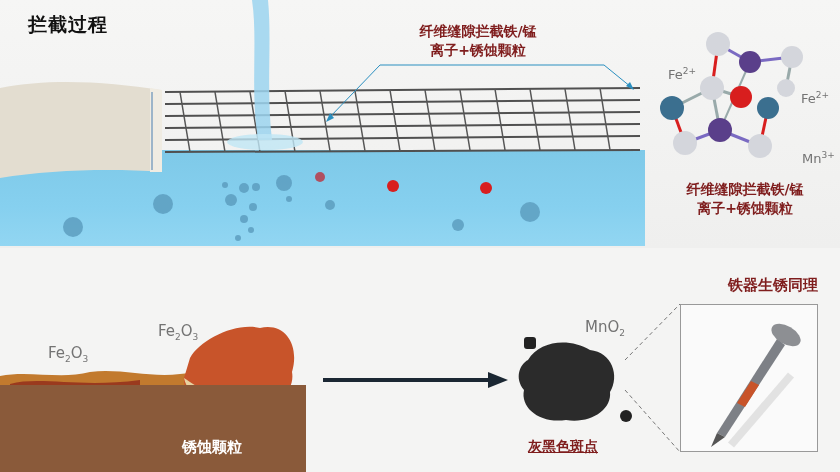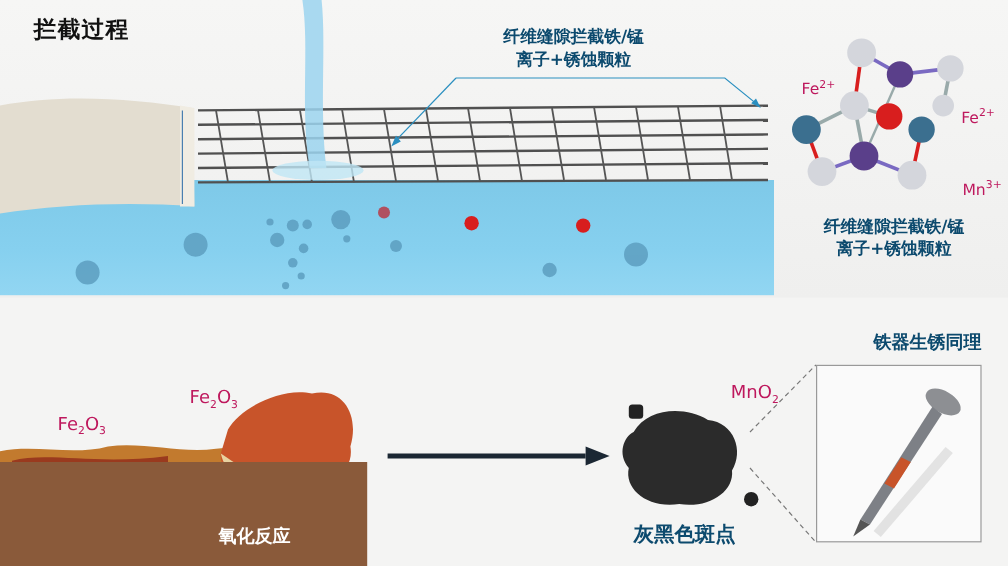--- a/index.html
+++ b/index.html
@@ -1,24 +1,24 @@
 <!DOCTYPE html>
 <html><head>
 <meta charset="utf-8">
 <style>
   * { box-sizing: border-box; margin: 0; padding: 0; }
   html, body { width: 840px; height: 472px; overflow: hidden; background: #f4f4f3; font-family: "DejaVu Sans", sans-serif; }
   .canvas { position: relative; width: 840px; height: 472px; }
   .panel-top { position: absolute; left: 0; top: 0; width: 840px; height: 248px; background: linear-gradient(#f6f6f5, #efefee); }
   .section-title { position: absolute; font-weight: bold; font-size: 19px; color: #111; letter-spacing: 1px; }
-  .label { position: absolute; color: #0c4a6e; font-size: 14px; text-align: center; line-height: 19px; white-space: nowrap; }
+  .label { position: absolute; color: #7f1d1d; font-size: 14px; text-align: center; line-height: 19px; white-space: nowrap; }
   .label.bold { font-weight: bold; }
   .water { position: absolute; left: 0; top: 150px; width: 645px; height: 96px; background: linear-gradient(#7ec9e8, #86d0ef 60%, #92d6f2); }
   svg { position: absolute; left: 0; top: 0; }
-  .chem { position: absolute; font-size: 13px; color: #be185d; }
+  .chem { position: absolute; font-size: 13px; color: #737373; }
   .chem sup, .chem sub { font-size: 9px; }
   .soil { position: absolute; left: 0; top: 385px; width: 306px; height: 87px; background: #8a5a3a; }
   .nail-box { position: absolute; left: 680px; top: 304px; width: 138px; height: 148px; border: 1px solid #999; background: #fafafa; }
   .big-arrow-label { position: absolute; left: 323px; top: 349px; font-size: 16px; font-weight: bold; color: #111; }
 </style>
 </head>
 <body>
 
 <div class="canvas">
 
@@ -141,26 +141,26 @@
   <div class="label bold" style="left:650px; top:180px; width:190px;">
     <div>纤维缝隙拦截铁/锰</div>
     <div>离子+锈蚀颗粒</div>
   </div>
 
   <div class="soil"></div>
 
   <div class="chem" style="left:48px; top:344px; font-size:15px;"><span>Fe</span><sub>2</sub><span>O</span><sub>3</sub></div>
   <div class="chem" style="left:158px; top:322px; font-size:15px;"><span>Fe</span><sub>2</sub><span>O</span><sub>3</sub></div>
 
-  <div class="label bold" style="left:182px; top:438px; color:#fff; font-size:15px;">氧化反应</div>
+  <div class="label bold" style="left:182px; top:438px; color:#fff; font-size:15px;">锈蚀颗粒</div>
 
 
-  <div class="chem" style="left:585px; top:318px; font-size:15px;margin-left:24px;"><span>MnO</span><sub>2</sub></div>
+  <div class="chem" style="left:585px; top:318px; font-size:15px;"><span>MnO</span><sub>2</sub></div>
 
-  <div class="label bold" style="left:528px; top:437px; font-size:17px;">灰黑色斑点</div>
+  <div class="label bold" style="left:528px; top:437px; font-size:14px;text-decoration:underline;">灰黑色斑点</div>
 
   <div class="label bold" style="left:688px; top:276px; font-size:15px;margin-left:40px;">铁器生锈同理</div>
   <div class="nail-box">
     <svg width="138" height="148">
       <ellipse cx="105" cy="30" rx="16" ry="9" transform="rotate(30 105 30)" fill="#8d8f93"></ellipse>
       <path d="M96,34 L36,128 L44,132 L104,40 Z" fill="#7d8086"></path>
       <path d="M70,76 L56,98 L64,102 L78,80 Z" fill="#c8542a"></path>
       <path d="M36,128 L30,142 L44,132 Z" fill="#555"></path>
       <path d="M110,70 L50,140" stroke="#ccc" stroke-width="8" opacity="0.5"></path>
     </svg>

